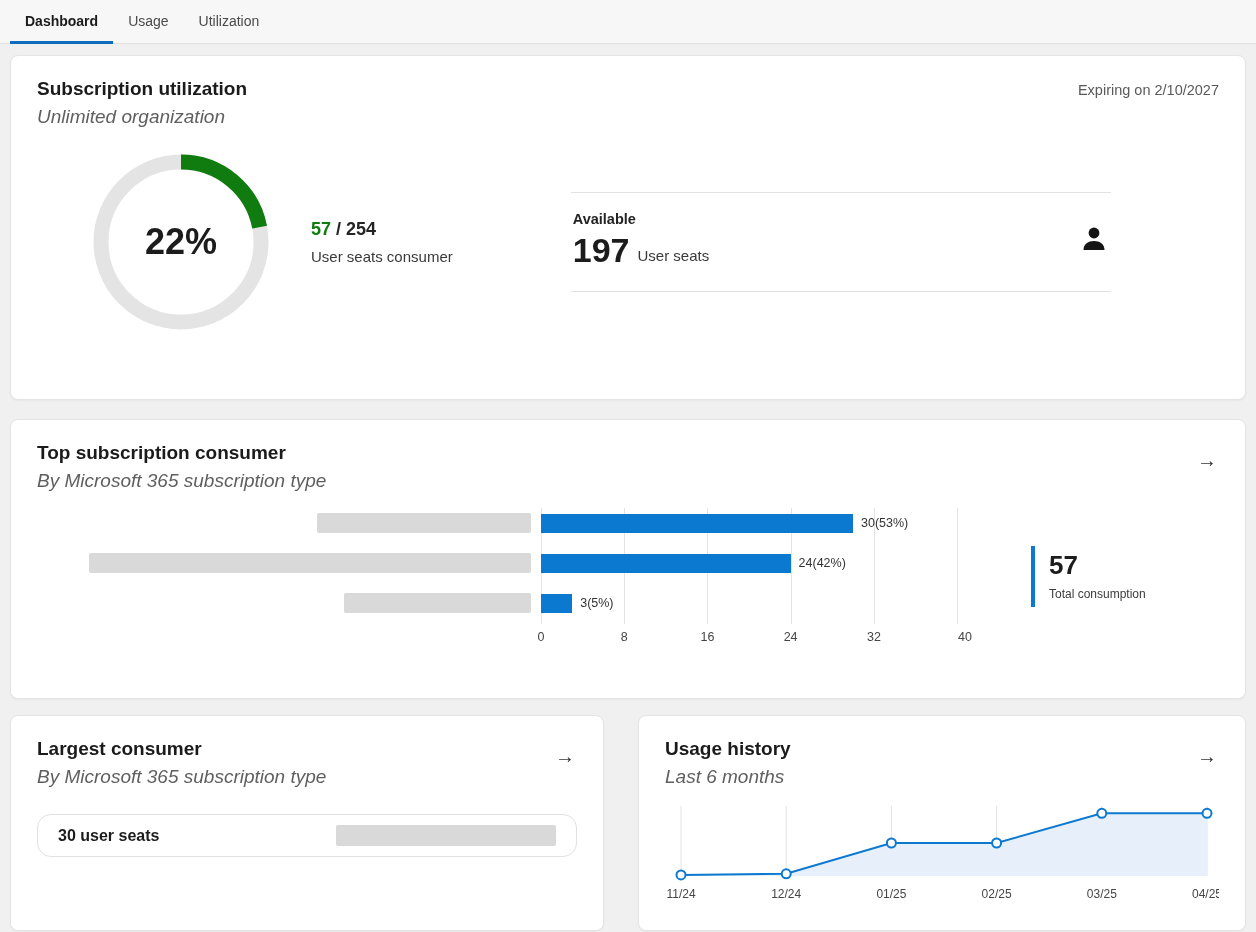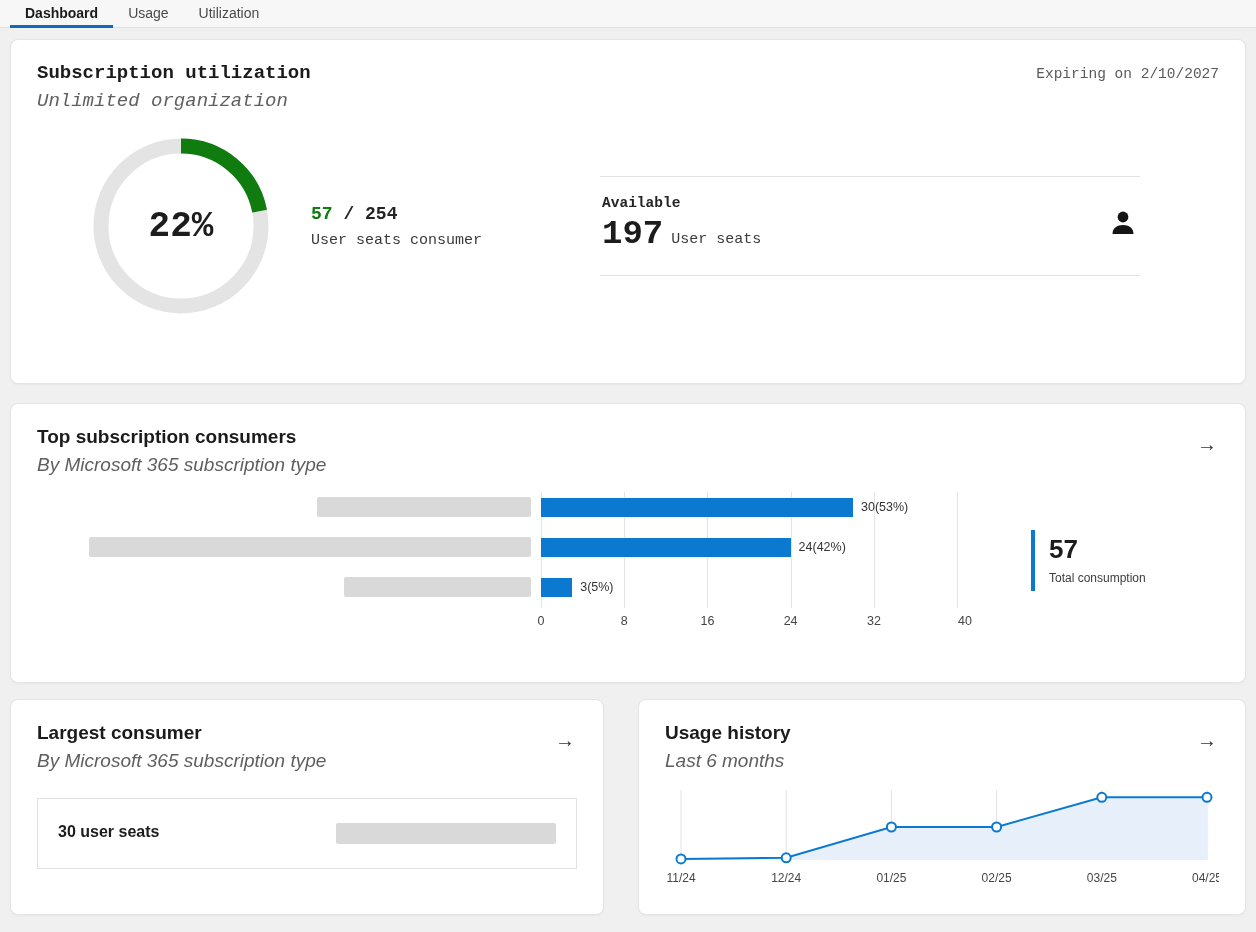--- a/index.html
+++ b/index.html
@@ -1,34 +1,34 @@
 <!DOCTYPE html>
 <html style="--accent: #0f6cbd; --bar: #0b79d0; --green: #107c10; --redacted: #d9d9d9;"><head>
 <meta charset="utf-8">
 <style>
   * { box-sizing: border-box; margin: 0; padding: 0; }
   html, body { width: 1256px; height: 932px; overflow: hidden; }
   body { font-family: "Liberation Sans", sans-serif; background: #f0f0f0; color: #1f1f1f; }
 
   
-  .tabbar { height: 28px; background: #f7f7f7; border-bottom: 1px solid #e1e1e1; display: flex; align-items: stretch; padding-left: 10px; }
+  .tabbar { height: 44px; background: #f7f7f7; border-bottom: 1px solid #e1e1e1; display: flex; align-items: stretch; padding-left: 10px; }
   .tab { display: flex; align-items: center; padding: 0 15px; font-size: 14px; color: #4a4a4a; cursor: pointer; border-bottom: 3px solid transparent; margin-bottom: -1px; }
   .tab.active { font-weight: bold; color: #1b1b1b; border-bottom-color: var(--accent); }
 
   
   .page { padding: 11px 10px 0 10px; }
   .card { background: #ffffff; border: 1px solid #e4e4e4; border-radius: 8px; padding: 22px 26px; box-shadow: 0 1px 2px rgba(0,0,0,0.04); }
   .card-head { display: flex; justify-content: space-between; align-items: flex-start; }
   .card-title { font-size: 19px; font-weight: bold; color: #1b1b1b; }
   .card-subtitle { font-size: 19px; font-style: italic; color: #5f5f5f; margin-top: 6px; }
   .expiring { font-size: 14.5px; color: #5a5a5a; margin-top: 4px; }
   .arrow-btn { background: none; border: none; font-size: 20px; line-height: 1; color: #333; cursor: pointer; margin-top: 6px; padding: 2px; font-family: "Liberation Sans", sans-serif; }
 
   
-  .card-subscription { height: 345px; margin-bottom: 19px; font-family: Liberation Mono, monospace; }
+  .card-subscription { height: 345px; margin-bottom: 19px; }
   .sub-content { display: flex; align-items: center; margin-top: 26px; }
   .donut { position: relative; width: 176px; height: 176px; margin-left: 56px; flex: none; }
   .donut svg { display: block; }
   .donut .track { fill: none; stroke: #e4e4e4; stroke-width: 15; }
   .donut .arc { fill: none; stroke: var(--green); stroke-width: 15; }
   .donut-label { position: absolute; inset: 0; display: flex; align-items: center; justify-content: center; font-size: 36px; font-weight: bold; color: #1c1c1c; }
   .consumed { margin-left: 42px; flex: none; }
   .consumed-nums { font-size: 18px; font-weight: bold; color: #242424; }
   .consumed-nums .green { color: var(--green); }
   .consumed-cap { font-size: 15px; color: #3a3a3a; margin-top: 8px; }
@@ -47,21 +47,21 @@
   .redacted { position: absolute; height: 20px; background: var(--redacted); border-radius: 2px; }
   .hbar { position: absolute; left: 0; height: 19px; background: var(--bar); }
   .hbar-val { position: absolute; font-size: 12.5px; color: #333; white-space: nowrap; }
   .total-block { position: absolute; left: 994px; top: 38px; border-left: 4px solid var(--bar); padding: 4px 0 6px 14px; }
   .total-num { font-size: 26px; font-weight: bold; color: #1c1c1c; }
   .total-cap { font-size: 12px; color: #3b3b3b; margin-top: 6px; white-space: nowrap; }
 
   
   .bottom-row { display: flex; gap: 34px; }
   .bottom-row .card { flex: 1; height: 216px; }
-  .largest-box { margin-top: 26px; border: 1px solid #e1e1e1; border-radius: 0; padding: 24px 20px; display: flex; justify-content: space-between; }
+  .largest-box { margin-top: 26px; border: 1px solid #e1e1e1; border-radius: 14px; padding: 10px 20px; display: flex; justify-content: space-between; align-items: center; }
   .largest-value { font-size: 16px; font-weight: bold; color: #1c1c1c; }
   .redacted-inline { width: 220px; height: 21px; background: var(--redacted); border-radius: 2px; }
   .line-chart-wrap { margin-top: 14px; }
   svg text { font-family: "Liberation Sans", sans-serif; }
 
   .person-icon { flex: none; }
 </style>
 </head>
 <body>
 
@@ -114,21 +114,21 @@
           <circle cx="15" cy="9" r="5.4" fill="#151515"></circle>
           <path d="M4.5 26 c0-6 4.8-9 10.5-9 s10.5 3 10.5 9 z" fill="#151515"></path>
         </svg>
       </div>
     </div>
   </section>
 
   <section class="card card-consumers">
     <div class="card-head">
       <div>
-        <div class="card-title">Top subscription consumers</div>
+        <div class="card-title">Top subscription consumer</div>
         <div class="card-subtitle">By Microsoft 365 subscription type</div>
       </div>
       <button class="arrow-btn">→</button>
     </div>
     <div class="chart-zone">
       <div class="hchart" id="hbarChart">
           <div class="gridline" style="left: 0px;"></div>
           <div class="tick-label" style="left: 0px;">0</div>
           <div class="gridline" style="left: 83.2px;"></div>
           <div class="tick-label" style="left: 83.2px;">8</div>

